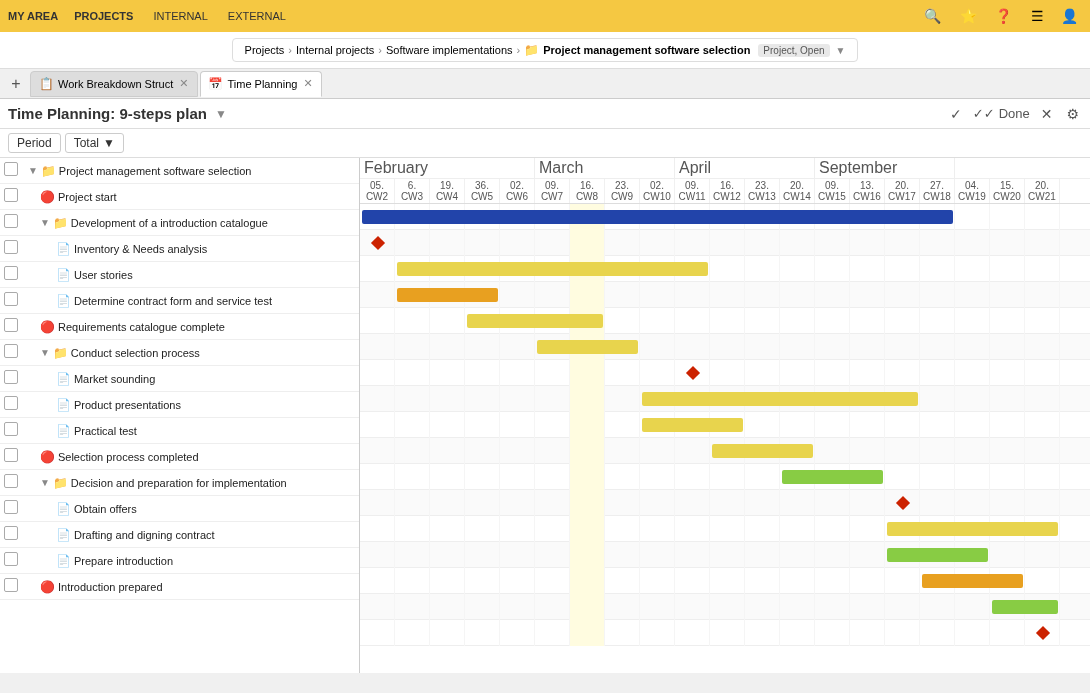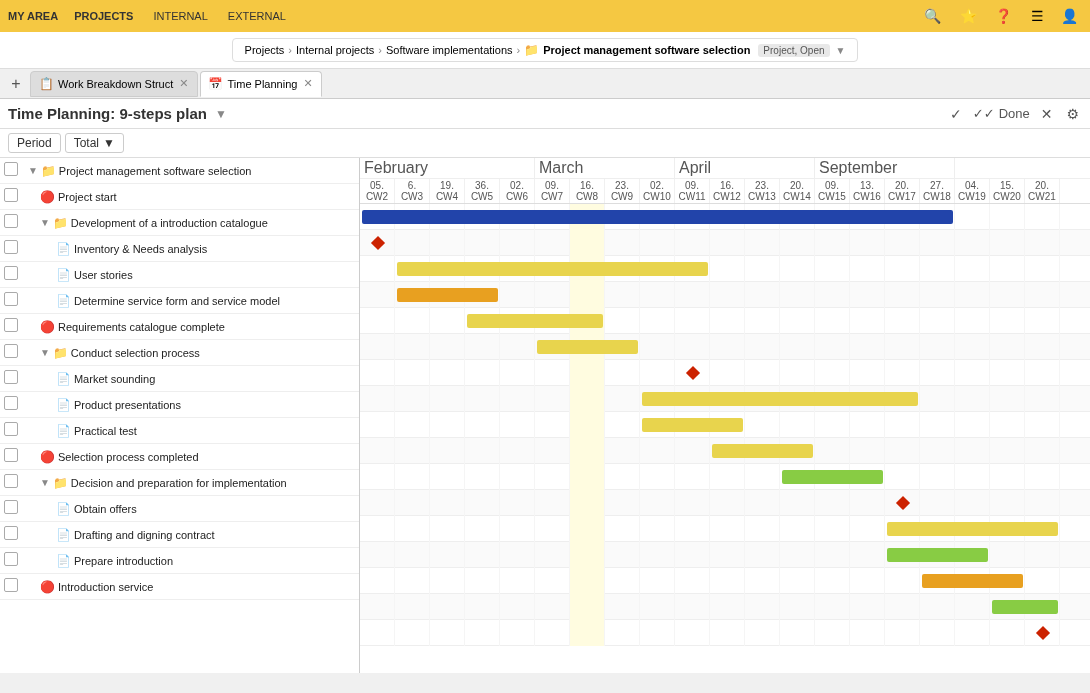--- a/index.html
+++ b/index.html
@@ -248,21 +248,21 @@
           <span class="task-check"><span class="checkbox-custom"></span></span>
           <span class="task-name indent-2">
             <span class="folder-icon">📄</span> 
             <span>User stories</span>
           </span>
         </div>
         <div class="task-row">
           <span class="task-check"><span class="checkbox-custom"></span></span>
           <span class="task-name indent-2">
             <span class="folder-icon">📄</span> 
-            <span>Determine service form and service model</span>
+            <span>Determine contract form and service test</span>
           </span>
         </div>
         <div class="task-row">
           <span class="task-check"><span class="checkbox-custom"></span></span>
           <span class="task-name indent-1">
             <span class="milestone-icon">🔴</span> 
             <span>Requirements catalogue complete</span>
           </span>
         </div>
         <div class="task-row">
@@ -327,21 +327,21 @@
           <span class="task-check"><span class="checkbox-custom"></span></span>
           <span class="task-name indent-2">
             <span class="folder-icon">📄</span> 
             <span>Prepare introduction</span>
           </span>
         </div>
         <div class="task-row">
           <span class="task-check"><span class="checkbox-custom"></span></span>
           <span class="task-name indent-1">
             <span class="milestone-icon">🔴</span> 
-            <span>Introduction service</span>
+            <span>Introduction prepared</span>
           </span>
         </div>
       </div>
   </div>
 
   <div class="gantt-area">
     <div class="gantt-inner">
 
       <div class="gantt-header-wrap">
         <div class="gantt-month-row" id="gantt-months">

